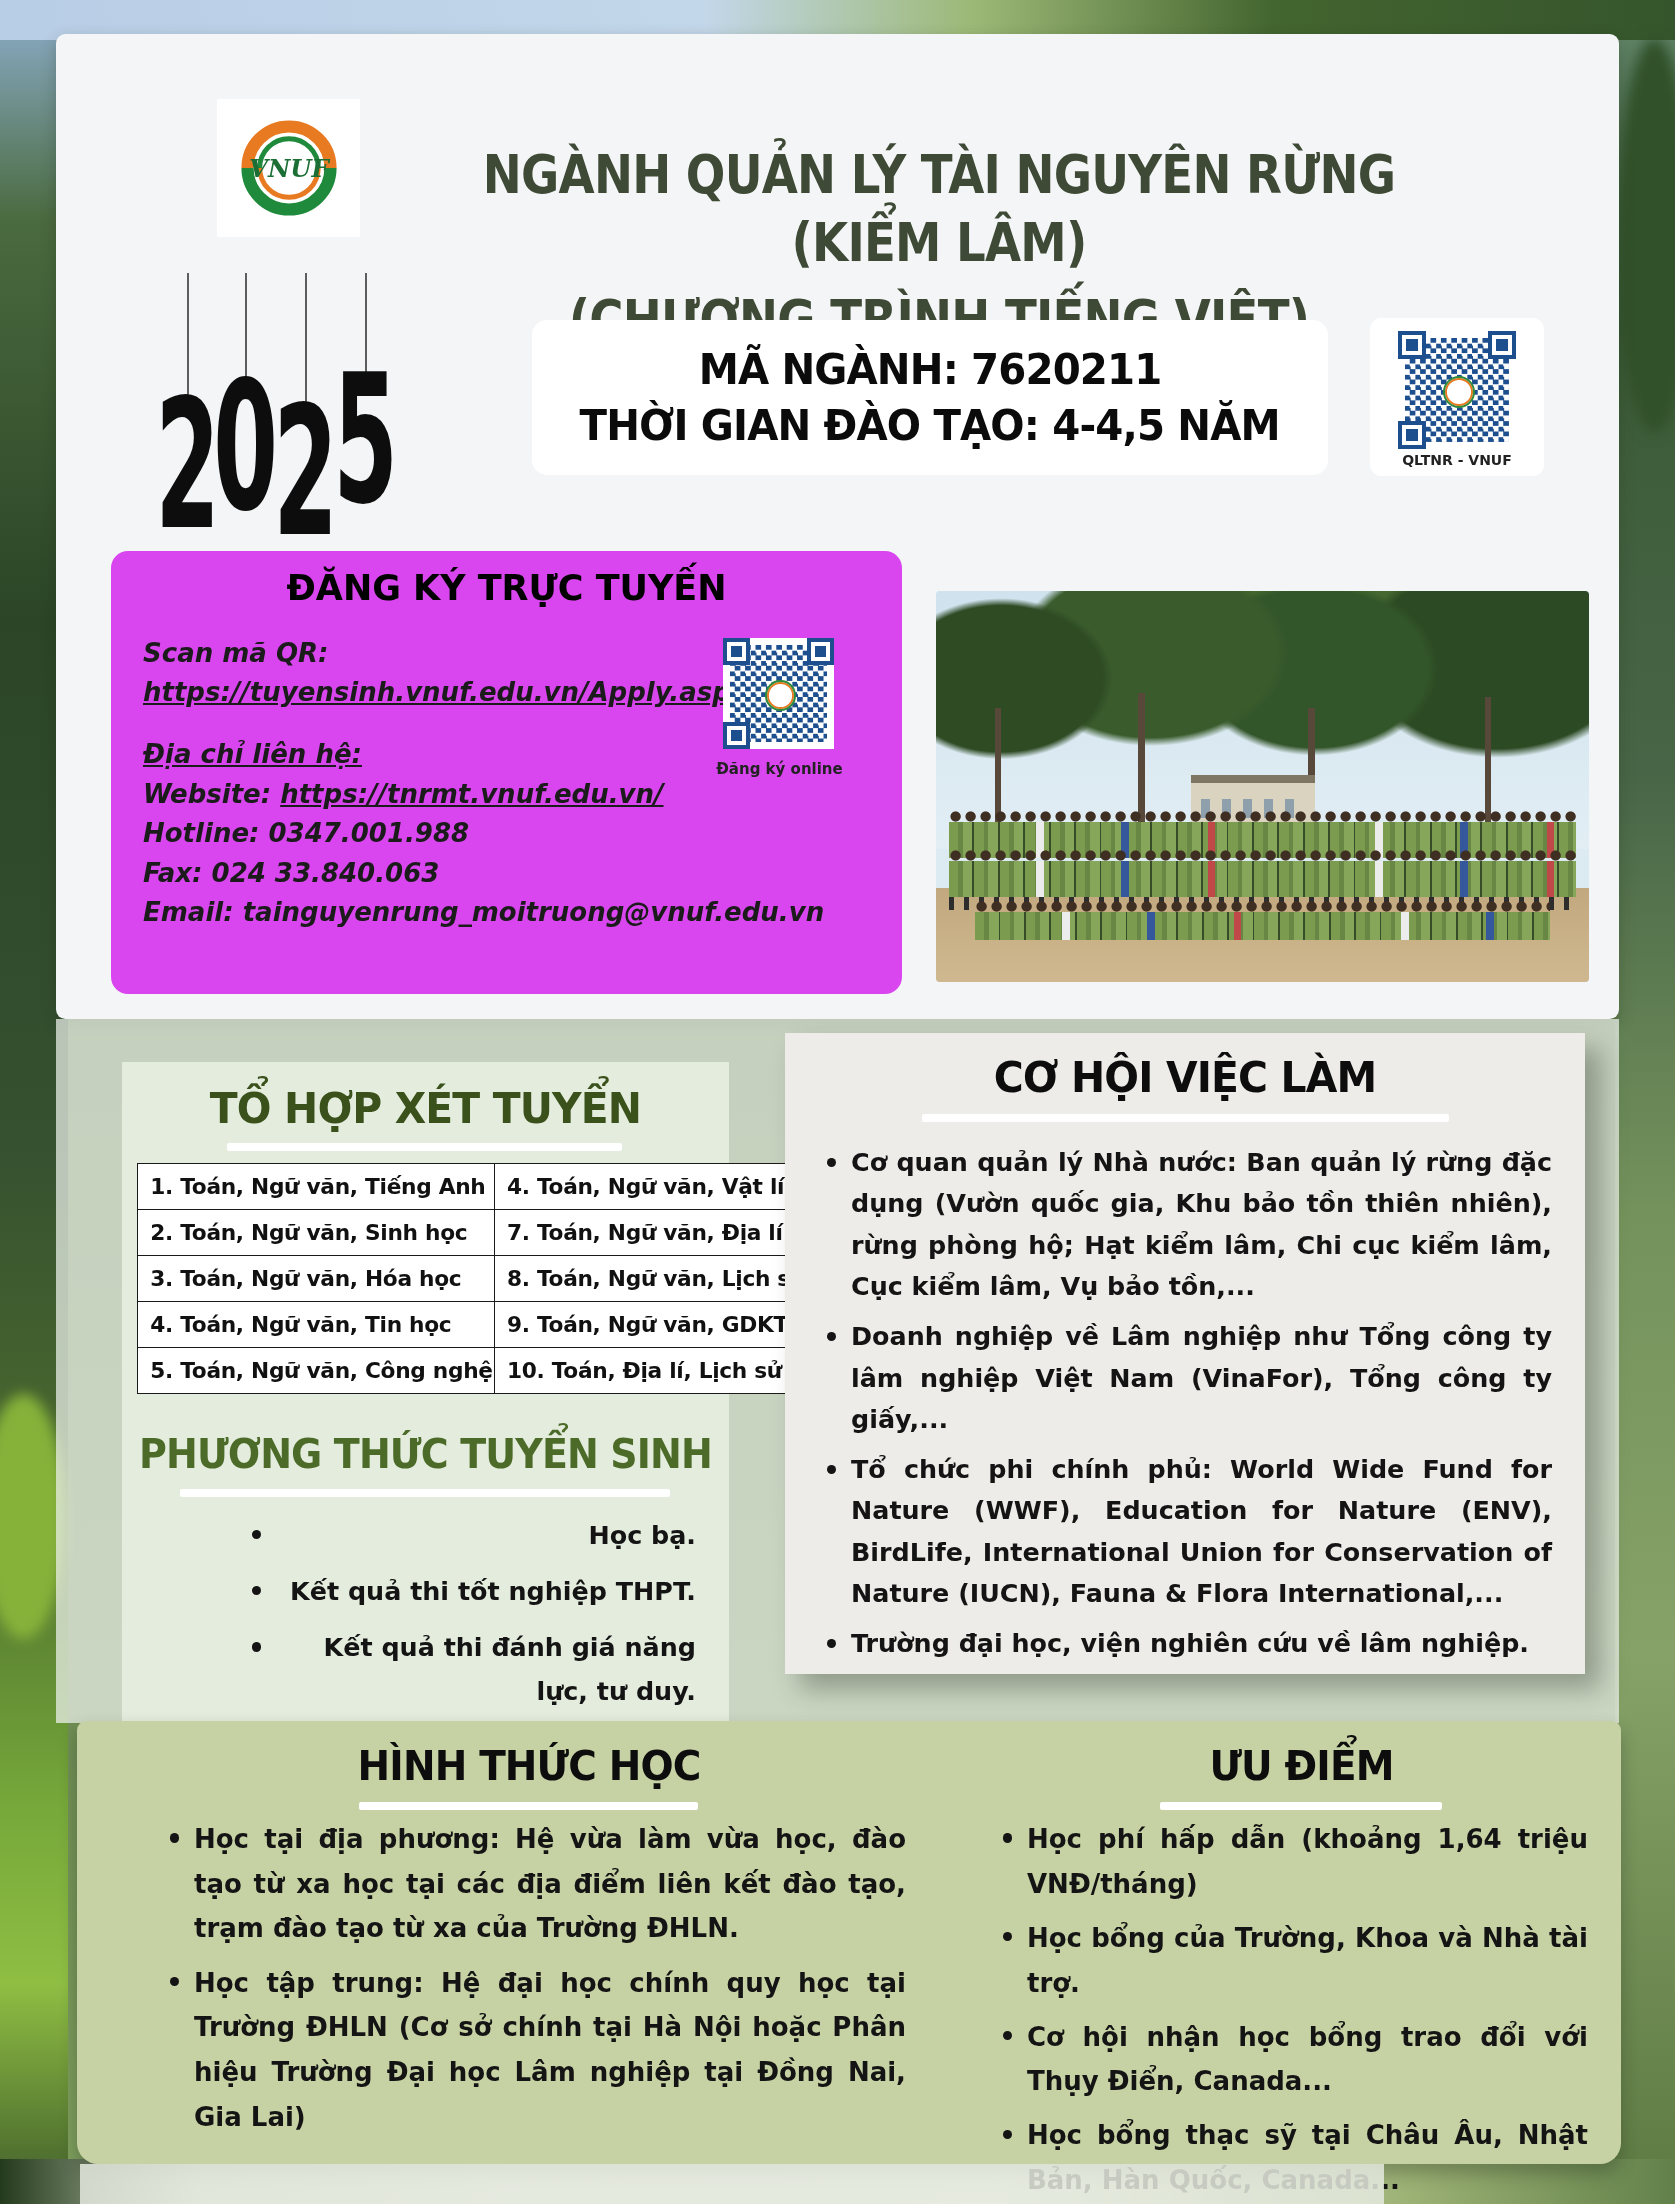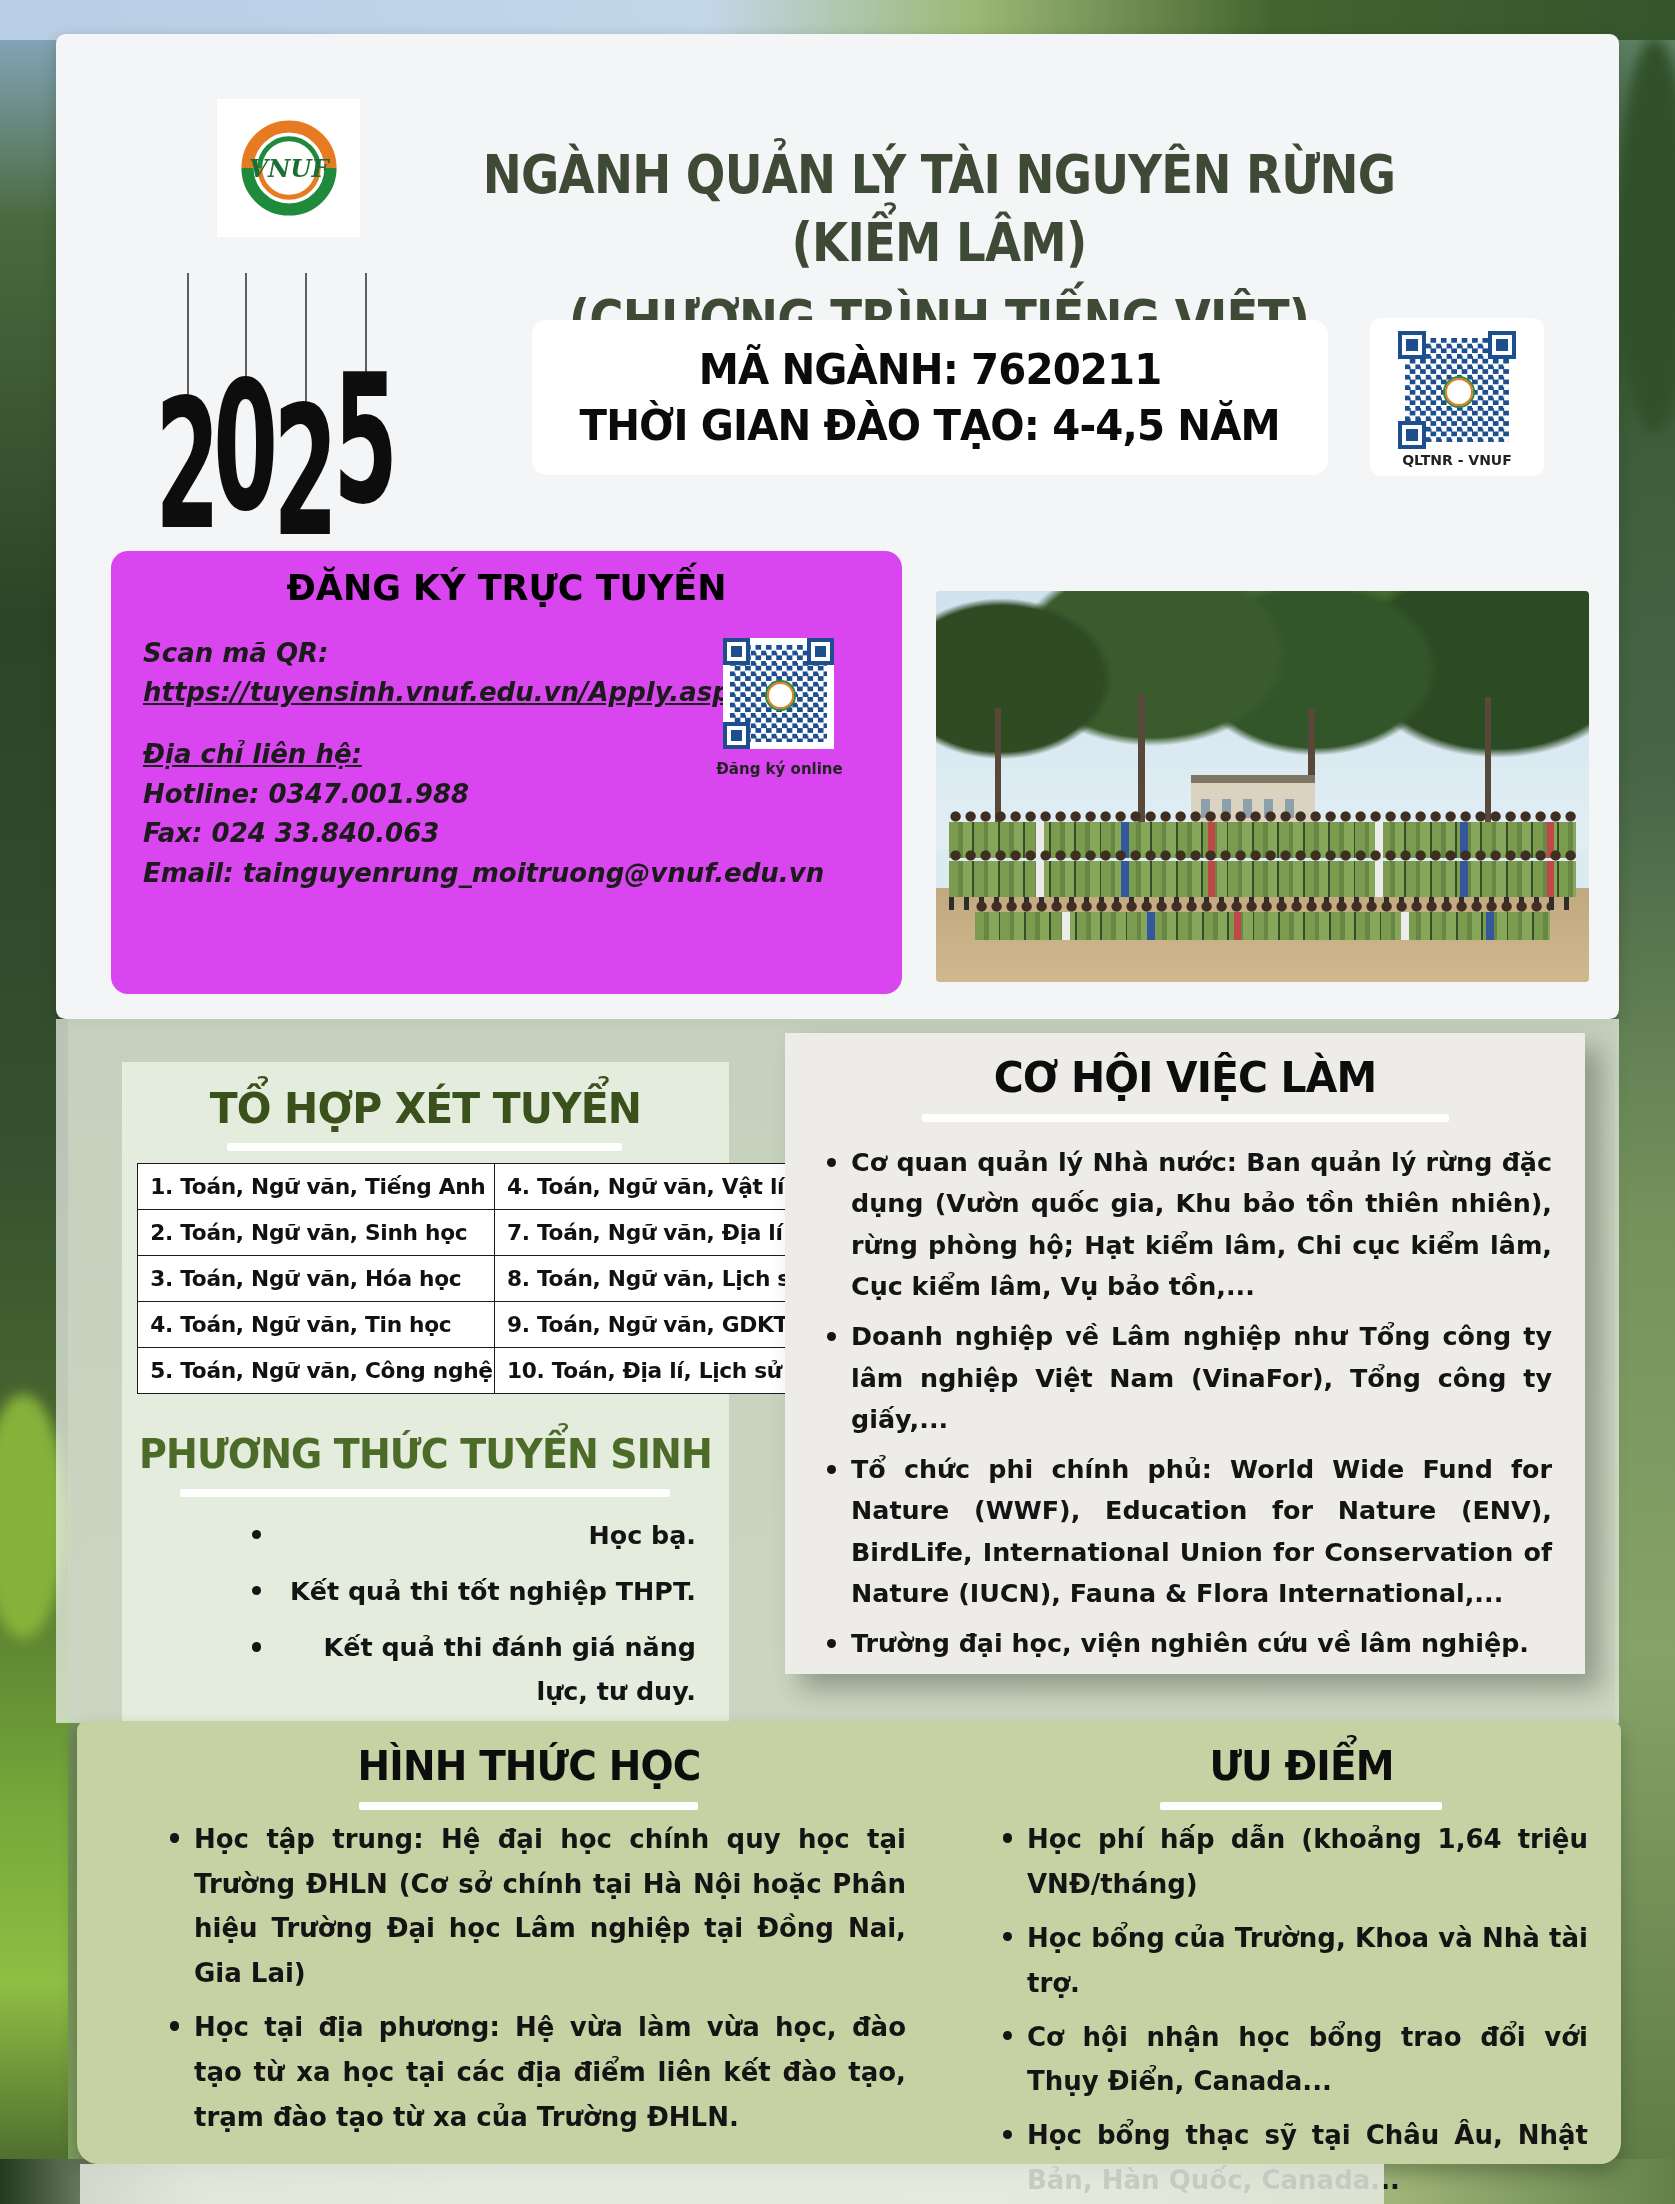--- a/index.html
+++ b/index.html
@@ -156,20 +156,24 @@
     </div>
     <div class="qr-caption" style="position:absolute;left:0;top:134px;width:100%;font-size:14px;">QLTNR - VNUF</div>
   </div>
 
   <div class="abs reg-card">
     <div class="reg-title">ĐĂNG KÝ TRỰC TUYẾN</div>
     <div class="reg-lines">
       <div class="reg-line">Scan mã QR:</div>
       <div class="reg-line u" style="margin-bottom:32px;">https://tuyensinh.vnuf.edu.vn/Apply.aspx</div>
       <div class="reg-line u">Địa chỉ liên hệ:</div>
+      <div class="reg-line">
+        <span>Website:</span>
+        <span class="u">https://tnrmt.vnuf.edu.vn/</span>
+      </div>
       <div class="reg-line">Hotline: 0347.001.988</div>
       <div class="reg-line">Fax: 024 33.840.063</div>
       <div class="reg-line">Email: tainguyenrung_moitruong@vnuf.edu.vn</div>
     </div>
     <div class="qr" style="position:absolute;left:612px;top:87px;width:111px;height:111px;">
       <div class="dots"></div>
       <div class="finder f-tl"></div>
         <div class="finder f-tr"></div>
         <div class="finder f-bl"></div>
       <div class="center-logo"></div>
@@ -249,22 +253,22 @@
       <li>Tổ chức phi chính phủ: World Wide Fund for Nature (WWF), Education for Nature (ENV), BirdLife, International Union for Conservation of Nature (IUCN), Fauna &amp; Flora International,...</li>
       <li>Trường đại học, viện nghiên cứu về lâm nghiệp.</li>
     </ul>
   </div>
 
   <div class="abs bottom-panel">
     <div>
       <div class="sec-title" style="position:absolute;left:179px;top:21px;width:546px;font-size:41px;color:#0d0d0d;">HÌNH THỨC HỌC</div>
       <div class="underline-bar" style="position:absolute;left:282px;top:81px;width:339px;"></div>
       <ul class="blist bottom-list" style="position:absolute;left:85px;top:96px;width:744px;">
+        <li>Học tại địa phương: Hệ vừa làm vừa học, đào tạo từ xa học tại các địa điểm liên kết đào tạo, trạm đào tạo từ xa của Trường ĐHLN.</li>
         <li>Học tập trung: Hệ đại học chính quy học tại Trường ĐHLN (Cơ sở chính tại Hà Nội hoặc Phân hiệu Trường Đại học Lâm nghiệp tại Đồng Nai, Gia Lai)</li>
-        <li>Học tại địa phương: Hệ vừa làm vừa học, đào tạo từ xa học tại các địa điểm liên kết đào tạo, trạm đào tạo từ xa của Trường ĐHLN.</li>
       </ul>
     </div>
     <div>
       <div class="sec-title" style="position:absolute;left:989px;top:21px;width:471px;font-size:41px;color:#0d0d0d;">ƯU ĐIỂM</div>
       <div class="underline-bar" style="position:absolute;left:1083px;top:81px;width:282px;"></div>
       <ul class="blist bottom-list" style="position:absolute;left:918px;top:96px;width:593px;">
         <li>Học phí hấp dẫn (khoảng 1,64 triệu VNĐ/tháng)</li>
         <li>Học bổng của Trường, Khoa và Nhà tài trợ.</li>
         <li>Cơ hội nhận học bổng trao đổi với Thụy Điển, Canada...</li>
         <li>Học bổng thạc sỹ tại Châu Âu, Nhật Bản, Hàn Quốc, Canada...</li>

